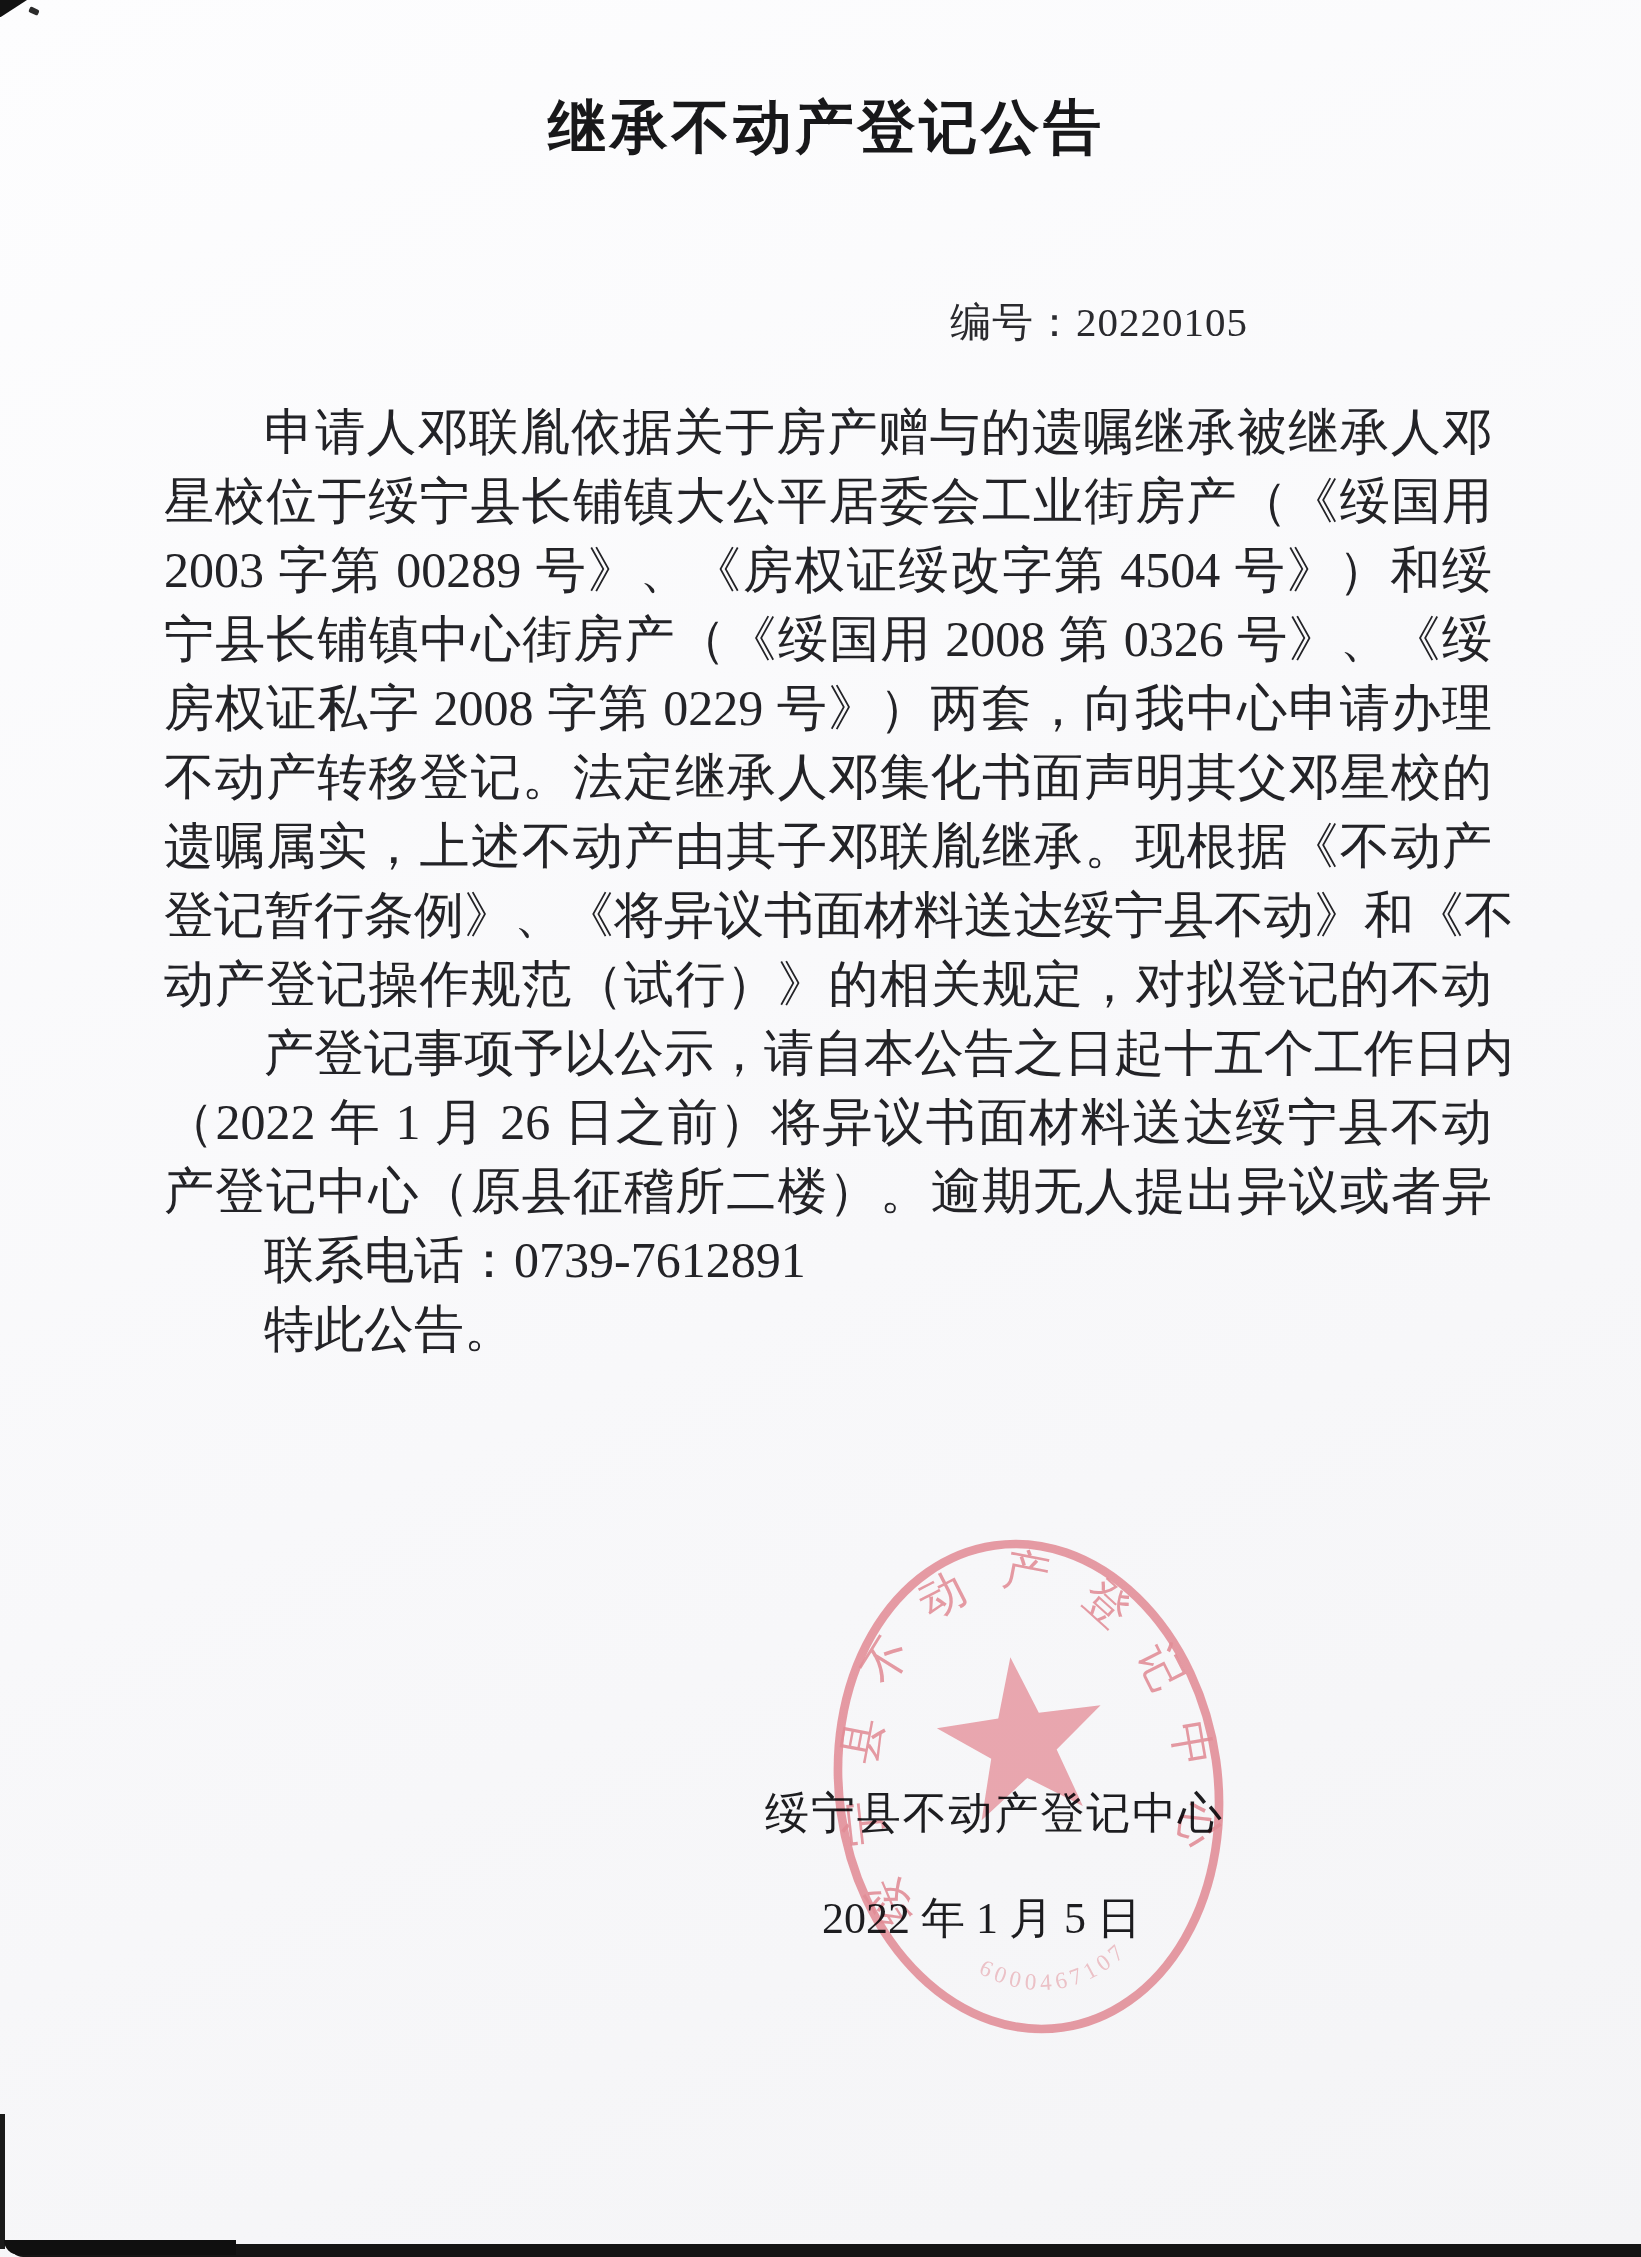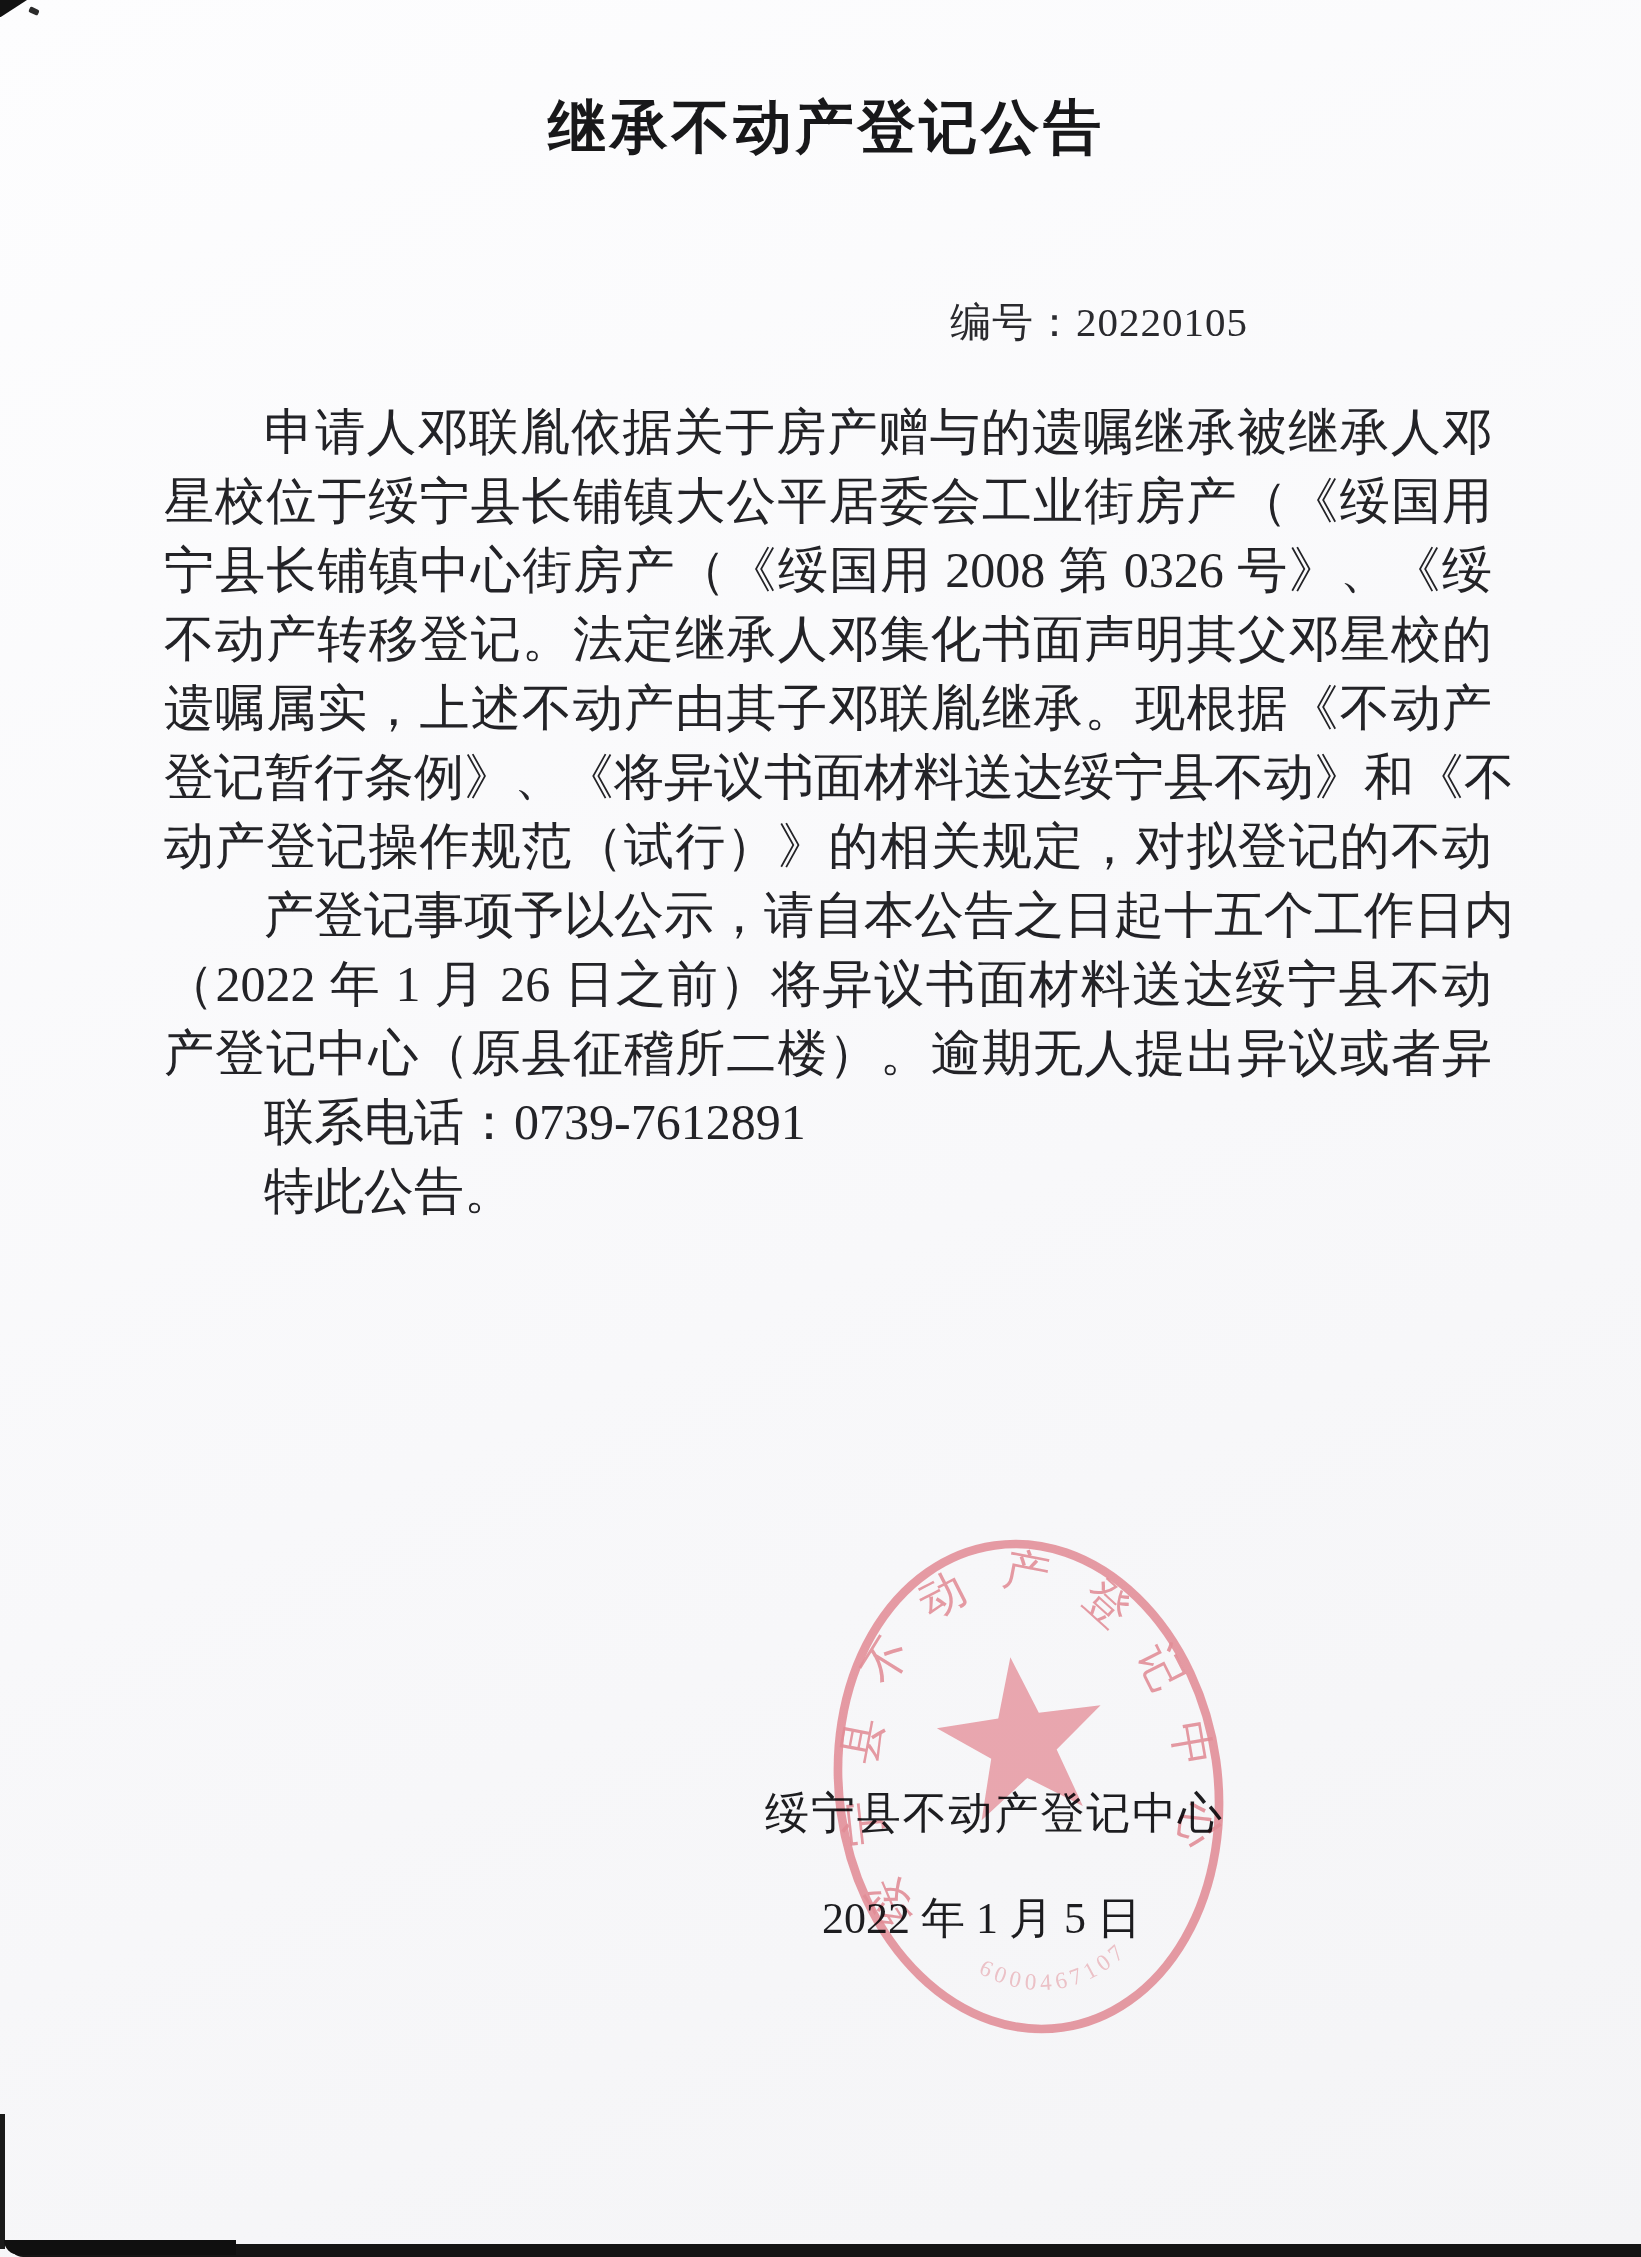--- a/index.html
+++ b/index.html
@@ -118,21 +118,23 @@
 
 <div class="page">
 
   <div class="title">继承不动产登记公告</div>
 
   <div class="doc-number"><span>编号：</span><span>20220105</span></div>
 
   <div class="body-block">
     <div class="ln ind">申请人邓联胤依据关于房产赠与的遗嘱继承被继承人邓</div>
     <div class="ln">星校位于绥宁县长铺镇大公平居委会工业街房产（《绥国用</div>
+    <div class="ln">2003 字第 00289 号》、《房权证绥改字第 4504 号》）和绥</div>
     <div class="ln">宁县长铺镇中心街房产（《绥国用 2008 第 0326 号》、《绥</div>
+    <div class="ln">房权证私字 2008 字第 0229 号》）两套，向我中心申请办理</div>
     <div class="ln">不动产转移登记。法定继承人邓集化书面声明其父邓星校的</div>
     <div class="ln">遗嘱属实，上述不动产由其子邓联胤继承。现根据《不动产</div>
     <div class="ln">登记暂行条例》、《将异议书面材料送达绥宁县不动》和《不</div>
     <div class="ln">动产登记操作规范（试行）》的相关规定，对拟登记的不动</div>
     <div class="ln ind">产登记事项予以公示，请自本公告之日起十五个工作日内</div>
     <div class="ln">（2022 年 1 月 26 日之前）将异议书面材料送达绥宁县不动</div>
     <div class="ln">产登记中心（原县征稽所二楼）。逾期无人提出异议或者异</div>
     <div class="ln ind last">联系电话：0739-7612891</div>
     <div class="ln ind last">特此公告。</div>
   </div>

